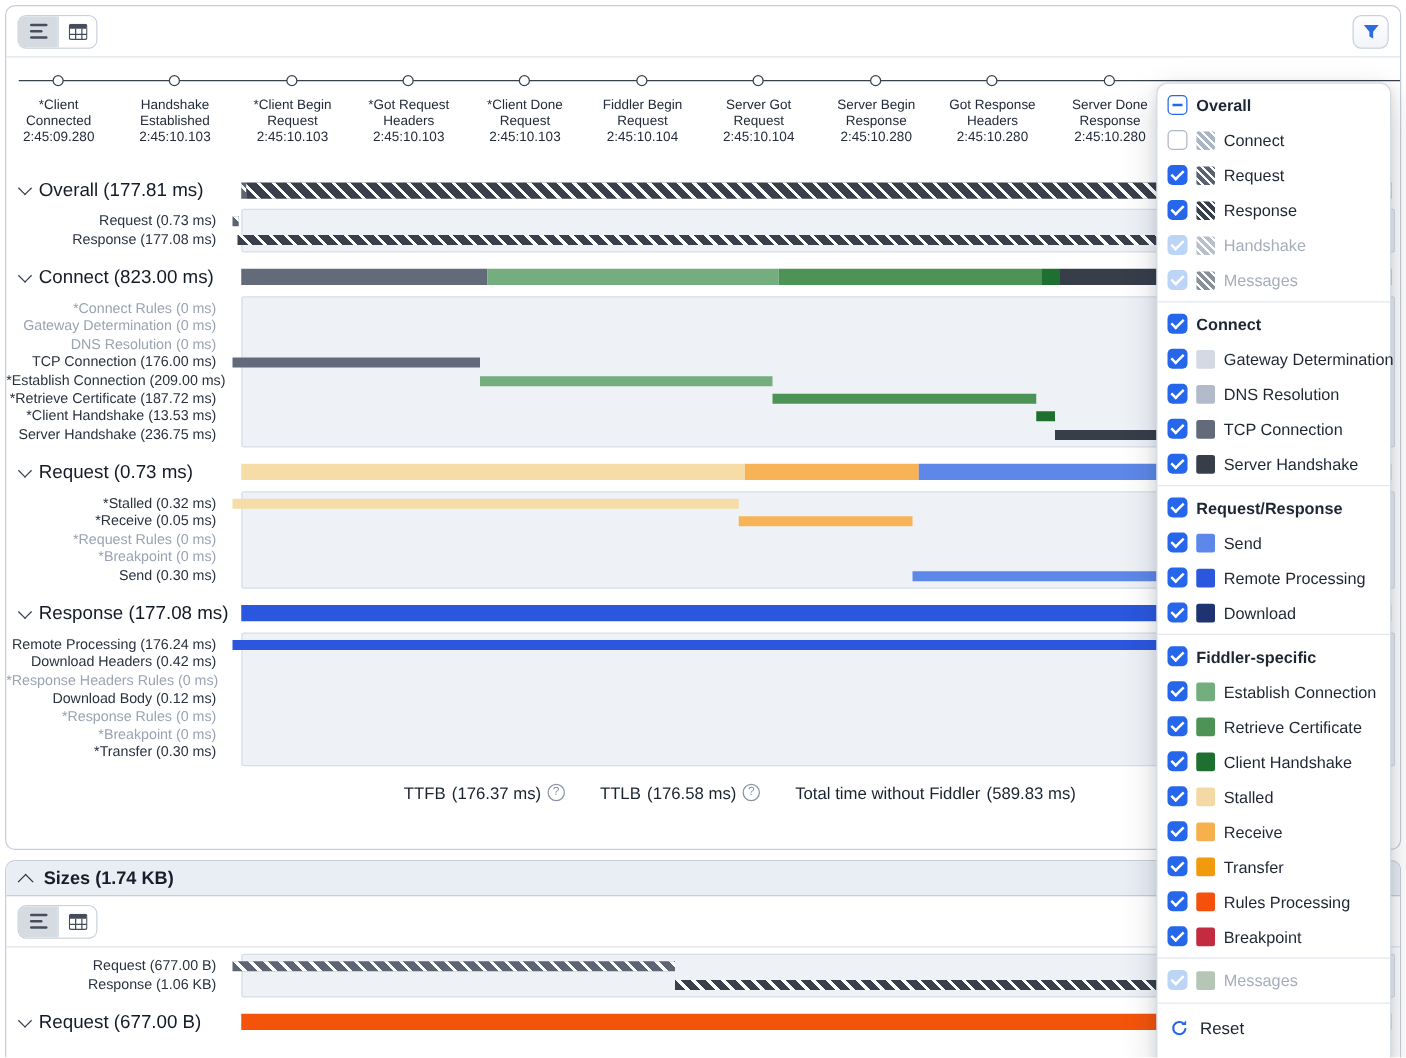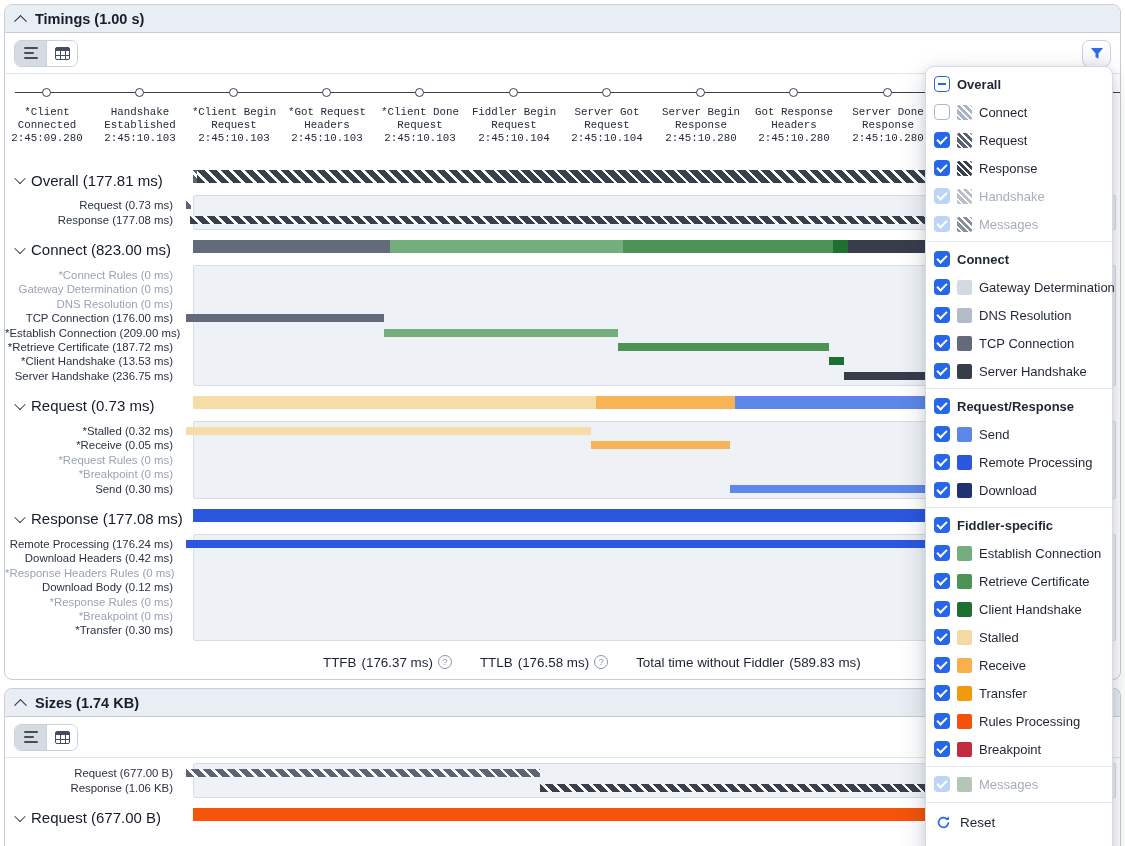--- a/index.html
+++ b/index.html
@@ -20,30 +20,30 @@
   .toggle-btn.active { background:#d6dae1; }
   .toggle-btn + .toggle-btn { border-left:1px solid #c9d1dc; }
   .icon-rows { display:flex; flex-direction:column; gap:3px; }
   .icon-rows i { display:block; height:2px; border-radius:1px; background:#454d5c; }
   .icon-rows i:nth-child(1){ width:14px; } .icon-rows i:nth-child(2){ width:10px; } .icon-rows i:nth-child(3){ width:14px; }
   .filter-btn { width:29px; height:27px; border:1px solid #c9d1dc; border-radius:7px; background:linear-gradient(#ffffff,#f2f4f8); display:grid; place-items:center; cursor:pointer; }
 
   .content { position:relative; }
 
   
-  .milestones { position:relative; height:80px; margin-top:6px;font-family:Liberation Mono, monospace; }
+  .milestones { position:relative; height:80px; margin-top:6px; }
   .timeline-line { position:absolute; left:10px; right:0; top:12px; border-top:1.6px solid #39414f; }
   .milestone { position:absolute; top:0; width:104px; margin-left:-52px; text-align:center; }
   .milestone .dot { position:absolute; left:50%; top:8px; width:9px; height:9px; margin-left:-5px; border:1.6px solid #39414f; border-radius:50%; background:#fff; }
   .milestone span.txt { display:block; font-size:10.8px; line-height:13px; color:#232b3a; }
   .milestone .m1 { margin-top:26px; }
   .milestone .mt { font-weight:400; }
 
   
-  .sect-head { display:flex; height:20px; margin-top:10px; }
+  .sect-head { display:flex; align-items:center; height:20px; margin-top:10px; }
   .sect-toggle { display:flex; align-items:center; gap:7px; width:188px; padding-left:11px; background:none; border:none; cursor:pointer; flex:none; }
   .chev-down { width:8px; height:8px; border-left:1.6px solid #3a4250; border-bottom:1.6px solid #3a4250; transform:rotate(-45deg) translate(1px,-1px); flex:none; }
   .sect-label { font-size:15px; color:#141b28; white-space:nowrap; }
   .track { position:relative; flex:1; height:13px; margin-right:7px; }
   .seg { position:absolute; top:0; height:100%; }
 
   .subpanel { position:relative; margin-top:5px; padding:3px 0; }
   .subbox { position:absolute; left:188px; right:4px; top:0; bottom:0; background:#eef2f7; border:1px solid #d7dde7; border-radius:2px; }
   .srow { position:relative; display:flex; align-items:center; height:14.4px; }
   .slabel { flex:none; width:178px; padding-right:10px; text-align:right; font-size:11.4px; color:#2a3240; white-space:nowrap; }
@@ -82,24 +82,20 @@
   .reset-label { font-size:13.5px; color:#1c2431; }
 
   [data-each] { display:contents; }
 </style>
 </head>
 <body>
 
 <div class="screen">
 
   <section class="panel" id="timings-panel">
-    <header class="panel-header">
-      <span class="chev-up"></span>
-      <span class="panel-title">Timings (1.00 s)</span>
-    </header>
 
     <div class="toolbar">
       <div class="toggle-group">
         <button class="toggle-btn active">
           <span class="icon-rows">
               <i></i>
               <i></i>
               <i></i>
             </span>
         </button>

